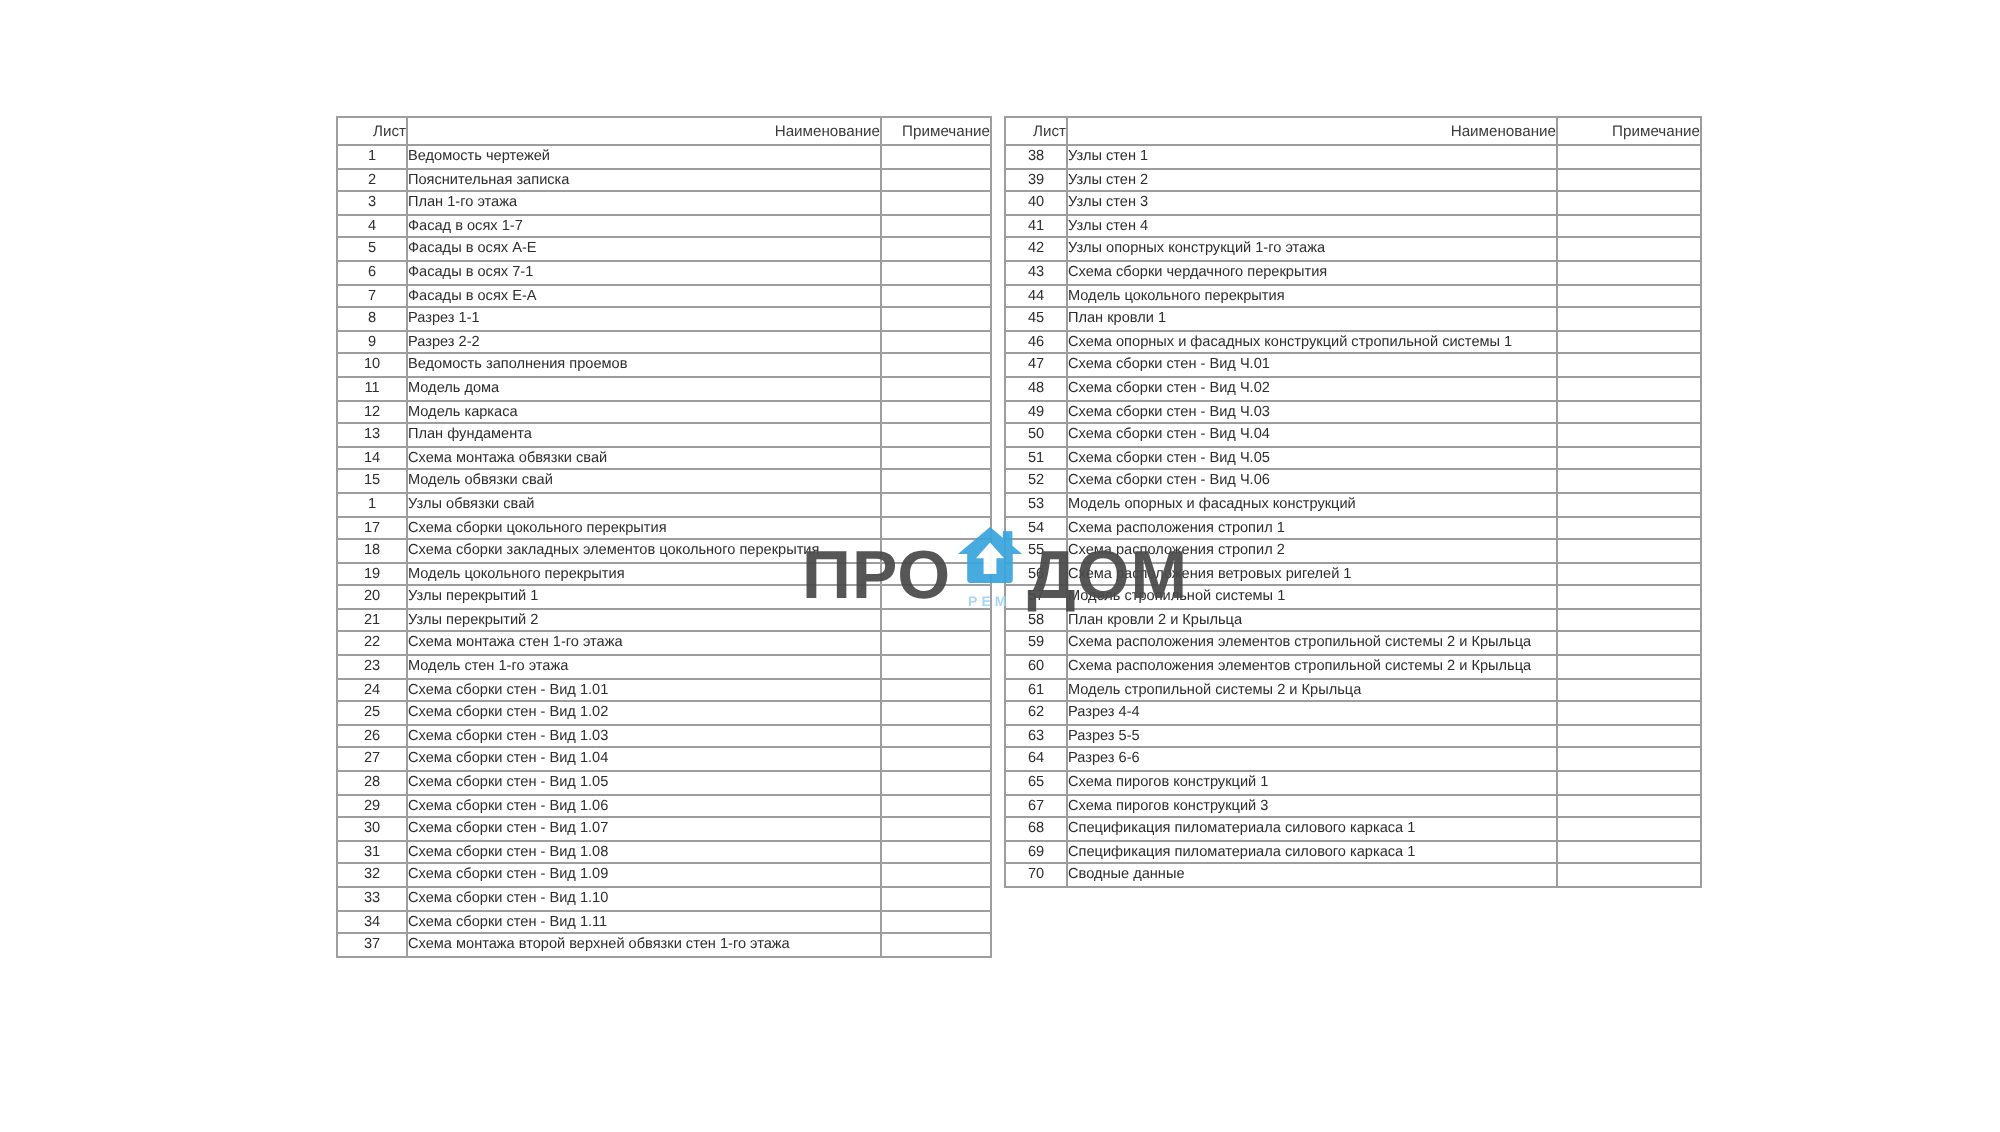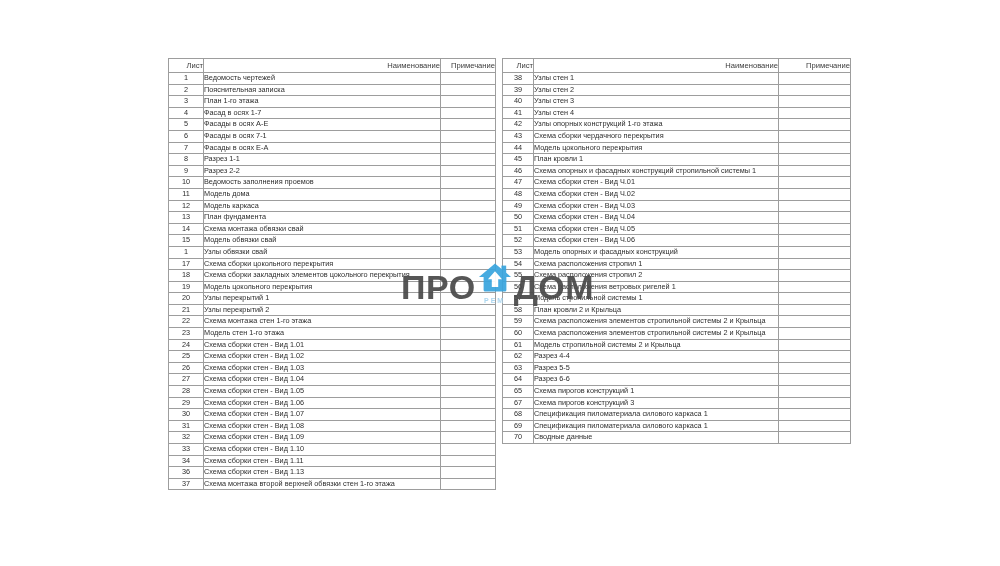--- a/index.html
+++ b/index.html
@@ -226,25 +226,20 @@
         <td class="c-note"></td>
       </tr>
       <tr>
         <td class="c-num">33</td>
         <td class="c-name">Схема сборки стен - Вид 1.10</td>
         <td class="c-note"></td>
       </tr>
       <tr>
         <td class="c-num">34</td>
         <td class="c-name">Схема сборки стен - Вид 1.11</td>
-        <td class="c-note"></td>
-      </tr>
-      <tr>
-        <td class="c-num">36</td>
-        <td class="c-name">Схема сборки стен - Вид 1.13</td>
         <td class="c-note"></td>
       </tr>
       <tr>
         <td class="c-num">37</td>
         <td class="c-name">Схема монтажа второй верхней обвязки стен 1-го этажа</td>
         <td class="c-note"></td>
       </tr>
     </tbody>
 </table>
 

